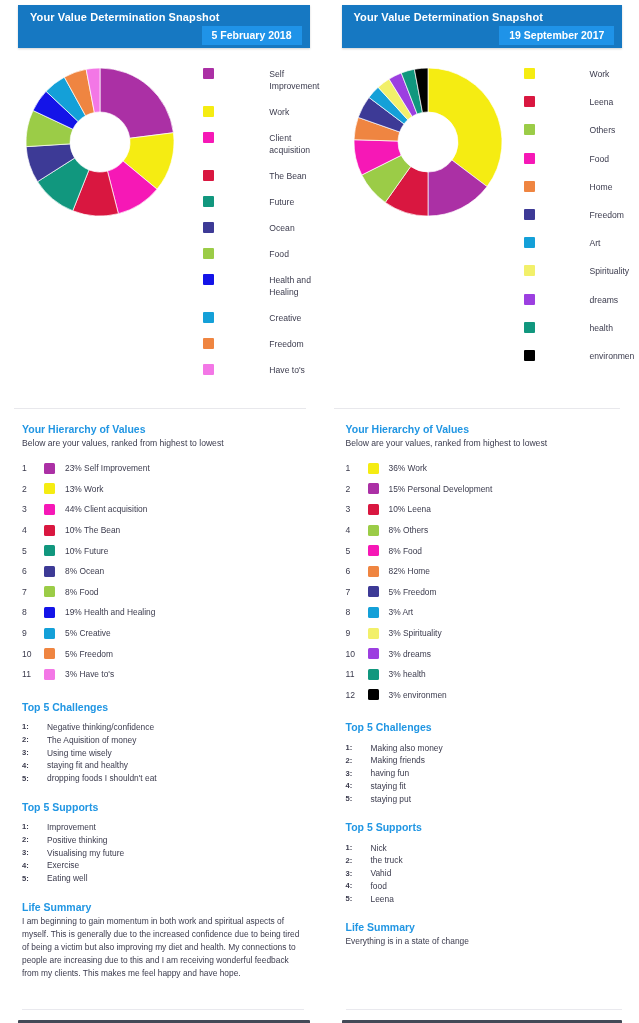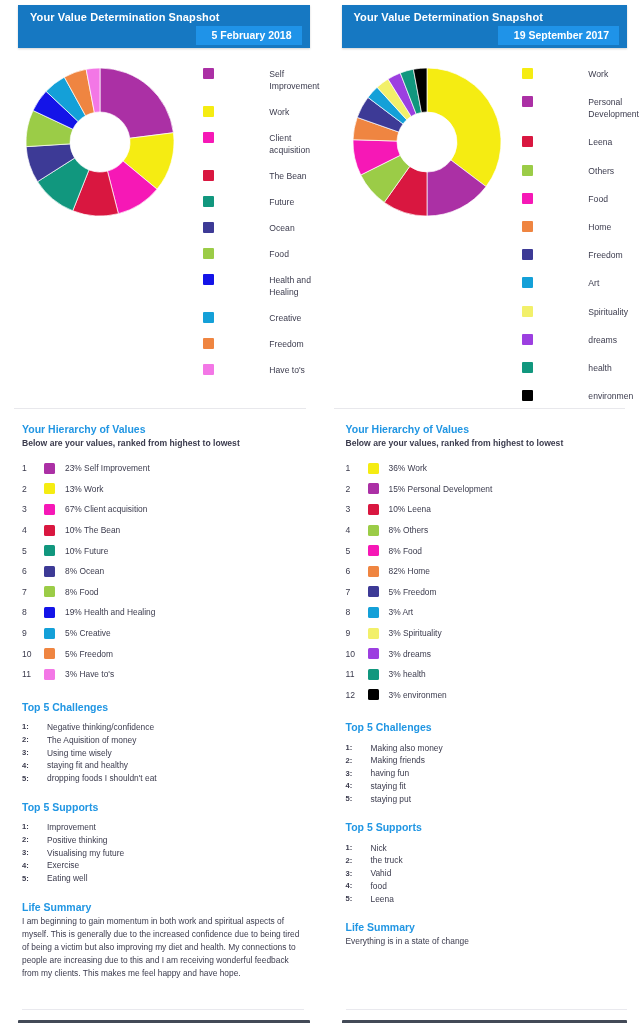--- a/index.html
+++ b/index.html
@@ -29,21 +29,21 @@
     padding: 6px 0 0 12px;
     letter-spacing: .1px;
   }
   .hdr-date {
     position: absolute;
     right: 8px; top: 21px;
     background: #1f93e8;
     color: #ffffff;
     font-size: 10.5px;
     font-weight: bold;
-    padding: 3px 10px 4px 16px;
+    padding: 3px 10px 4px 10px;
     white-space: nowrap;
   }
 
   
   .chart-block {
     display: flex;
     align-items: flex-start;
     padding: 14px 0 0 0;
     height: 360px;
   }
@@ -88,21 +88,21 @@
   .panel.right .body { padding-left: 26px; padding-right: 12px; }
   .sec-title {
     color: #2196e3;
     font-size: 10.5px;
     font-weight: bold;
     margin-bottom: 3px;
   }
   .sec-sub {
     color: #3b3b4d;
     font-size: 8.6px;
-    font-weight: bold;
+    font-weight: normal;
     margin-bottom: 10px;
   }
   .rank-row {
     display: flex;
     align-items: center;
     height: 20.6px;
     font-size: 8.6px;
     color: #3b3b4d;
   }
   .rank-num {
@@ -282,21 +282,21 @@
        <span class="rank-txt">23% Self Improvement</span>
      </div>
             <div class="rank-row">
        <span class="rank-num">2</span>
        <span class="rank-sw" style="background:#f5ec12"></span>
        <span class="rank-txt">13% Work</span>
      </div>
             <div class="rank-row">
        <span class="rank-num">3</span>
        <span class="rank-sw" style="background:#f618b6"></span>
-       <span class="rank-txt">67% Client acquisition</span>
+       <span class="rank-txt">44% Client acquisition</span>
      </div>
             <div class="rank-row">
        <span class="rank-num">4</span>
        <span class="rank-sw" style="background:#d91740"></span>
        <span class="rank-txt">10% The Bean</span>
      </div>
             <div class="rank-row">
        <span class="rank-num">5</span>
        <span class="rank-sw" style="background:#11977e"></span>
        <span class="rank-txt">10% Future</span>
@@ -442,24 +442,20 @@
                 </path>
               </svg>
             </div>
         </div>
         <div class="legend" id="legend-1">
             <div class="legend-item">
        <span class="sw" style="background:#f5ec12"></span>
        <span class="legend-label">Work</span>
      </div>
             <div class="legend-item">
-       <span class="sw" style="background:#ab30a5"></span>
-       <span class="legend-label">Personal Development</span>
-     </div>
-            <div class="legend-item">
        <span class="sw" style="background:#d91740"></span>
        <span class="legend-label">Leena</span>
      </div>
             <div class="legend-item">
        <span class="sw" style="background:#9bcc47"></span>
        <span class="legend-label">Others</span>
      </div>
             <div class="legend-item">
        <span class="sw" style="background:#f618b6"></span>
        <span class="legend-label">Food</span>

